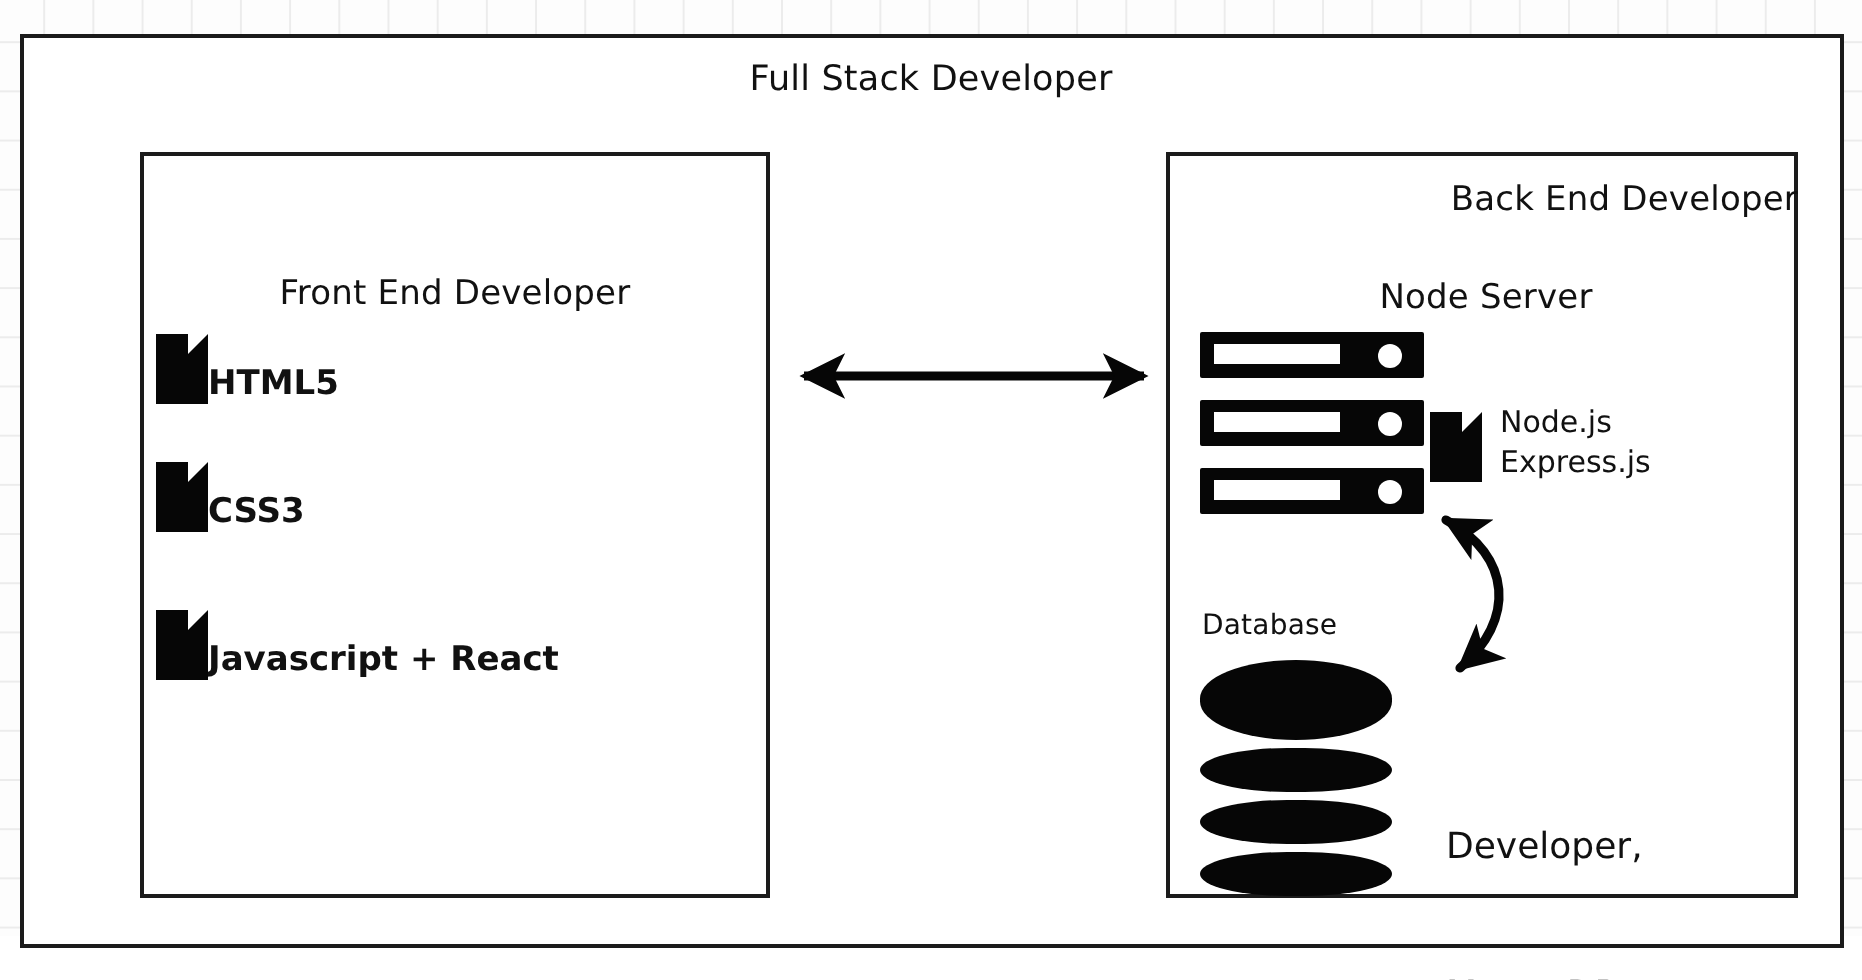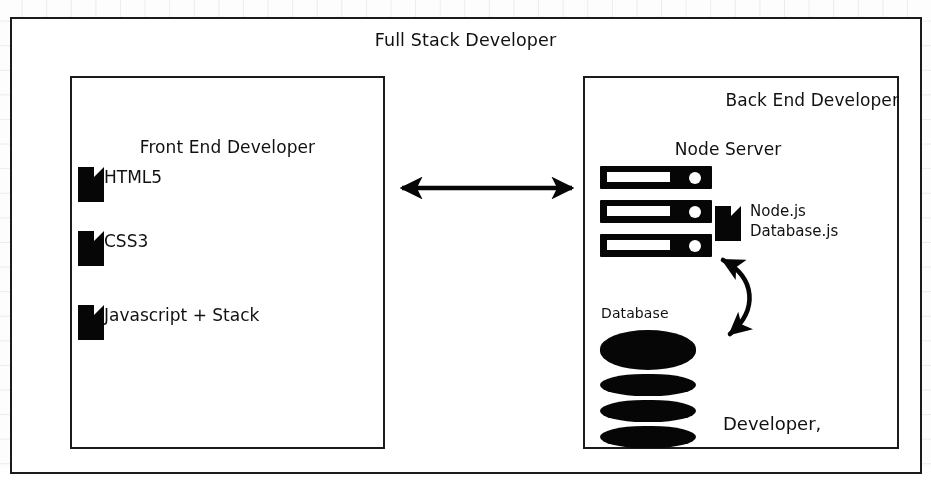--- a/index.html
+++ b/index.html
@@ -78,37 +78,38 @@
     margin-top: 47px;
   }
   #backend-title {
     left: 583px;
     top: 90px;
     width: 316px;
     text-align: right;
     font-size: 17px;
   }
   #node-server-title {
-    left: 583px;
+    left: 598px;
     top: 139px;
     width: 290px;
     text-align: center;
     font-size: 17px;
   }
   #database-title {
     left: 601px;
     top: 305px;
     font-size: 14px;
   }
 
   
   .stack-item {
     position: absolute;
     display: flex;
-    align-items: flex-start;
+    align-items: flex-end;
+    font-weight: bold;
   }
   .stack-item .item-text {
     font-size: 17px;
     color: #111111;
     white-space: pre;
   }
   #fe-item-0 { left: 78px; top: 167px; }
   #fe-item-1 { left: 78px; top: 231px; }
   #fe-item-2 { left: 78px; top: 305px; }
 
@@ -270,21 +271,21 @@
     </span>
     <span class="item-text">CSS3</span>
   </div>
 
   <div id="fe-item-2" class="stack-item">
     <span class="file-icon">
       <span class="sheet"></span>
         <span class="fold-edge"></span>
         <span class="fold"></span>
     </span>
-    <span class="item-text">Javascript + Stack</span>
+    <span class="item-text">Javascript + React</span>
   </div>
 
   <div id="backend-box" class="box"></div>
   <div id="backend-title" class="label">Back End Developer</div>
 
   <div id="node-server-title" class="label">Node Server</div>
 
   <div id="server-icon">
     <div class="server-unit">
       <span class="slot"></span>
@@ -301,21 +302,21 @@
   </div>
 
   <div id="node-tech-group">
     <span class="file-icon">
       <span class="sheet"></span>
         <span class="fold-edge"></span>
         <span class="fold"></span>
     </span>
     <span class="tech-lines">
       <div>Node.js</div>
-      <div>Database.js</div>
+      <div>Express.js</div>
     </span>
   </div>
 
   <div id="database-title" class="label">Database</div>
 
   <div id="database-icon">
     <div class="db-disc db-top"></div>
     <div class="db-disc db-ring-1"></div>
     <div class="db-disc db-ring-2"></div>
     <div class="db-disc db-ring-3"></div>

